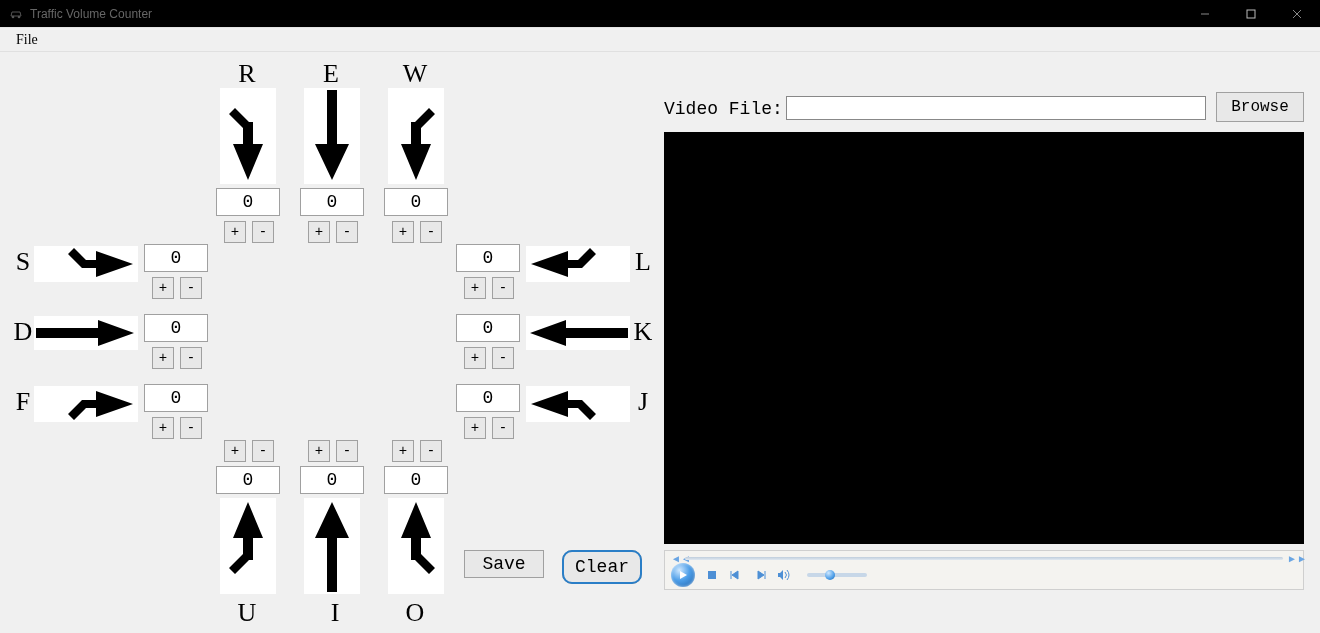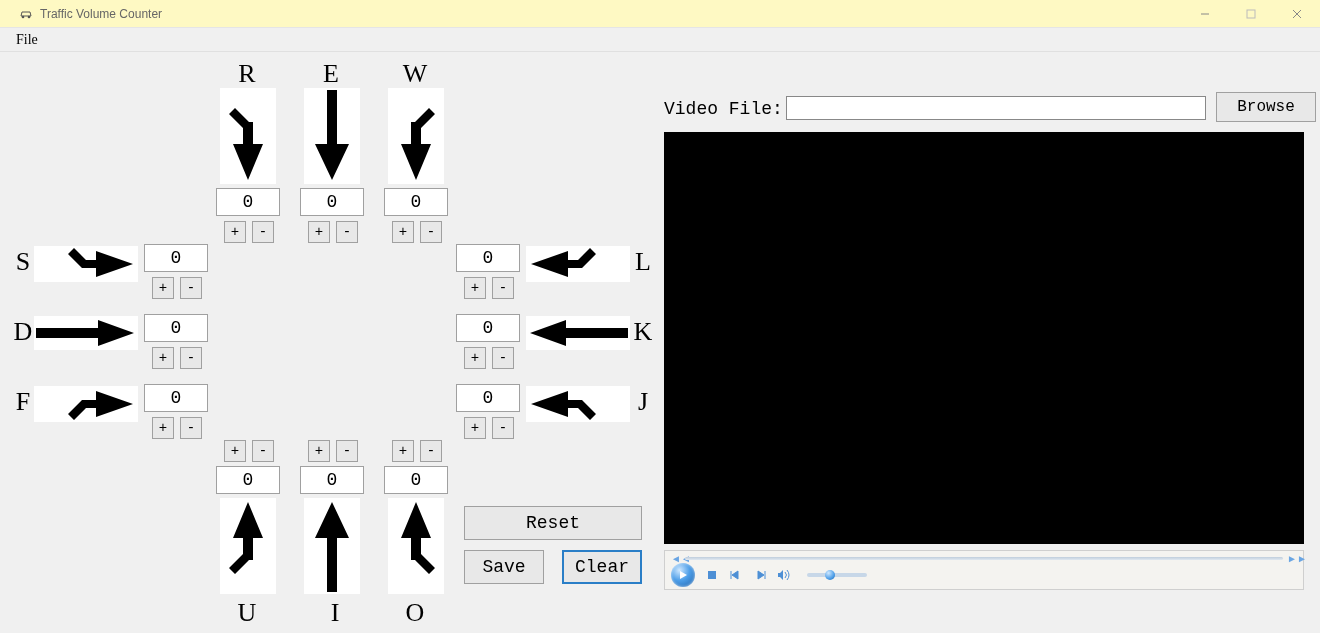--- a/index.html
+++ b/index.html
@@ -7,25 +7,25 @@
     font-family: "Segoe UI", Tahoma, sans-serif;
     font-size: 13px;
     background: #f0f0f0;
     width: 1320px;
     height: 633px;
     overflow: hidden;
     position: relative;
   }
   .titlebar {
     height: 28px;
-    background: #fef9c3;
+    background: #000000;
     border-bottom: 1px solid #e5e5e5;
     display: flex;
     align-items: center;
-    padding-left: 18px;
+    padding-left: 8px;
     position: relative;
   }
   .titlebar .app-icon {
     width: 16px; height: 16px;
     margin-right: 6px;
     display: inline-flex;
     align-items: center; justify-content: center;
   }
   .titlebar .title {
     font-size: 12px;
@@ -119,20 +119,21 @@
     border: 1px solid #a0a0a0;
     background: #e8e8e8;
     font-family: "Courier New", monospace;
     font-size: 18px;
     display: flex; align-items: center; justify-content: center;
     cursor: pointer;
   }
   .bigbtn.focus {
     outline: 2px solid #2a7ec7;
     outline-offset: -2px;
+    border-radius: 10px;
   }
 
   
   .vflabel {
     position: absolute;
     font-family: Liberation Mono, monospace;
     font-size: 18px;
   }
   .videoinput {
     position: absolute;
@@ -395,27 +396,26 @@
     <div class="pmbtn">-</div>
   </div>
   <div class="countbox" style="left:384px; top:414px">0</div>
   <div class="arrow-tile" style="left:388px; top:446px; width:56px; height:96px">
     <svg width="46" height="92" viewBox="0 0 46 92">
         <path d="M18 92 L18 38 L8 38 L23 2 L38 38 L28 38 L28 54 L42 68 L36 74 L22 60 L18 60 Z" fill="#000"></path>
       </svg>
   </div>
   <div class="keylabel" style="left:400px; top:546px">O</div>
 
-  <div class="bigbtn" style="left:464px; top:454px; width:178px; height:34px">Reset</div>
-  <div class="bigbtn" style="left:464px; top:498px; width:80px; height:34px">Save</div>
+  <div class="bigbtn" style="left:464px; top:498px; width:80px; height:28px">Save</div>
   <div class="bigbtn focus" style="left:562px; top:498px; width:80px; height:34px">Clear</div>
 
   <div class="vflabel" style="left:664px; top:47px">Video File:</div>
   <div class="videoinput" style="left:786px; top:44px; width:420px"></div>
-  <div class="bigbtn" style="left:1216px; top:40px; width:100px; height:30px; font-size:16px">Browse</div>
+  <div class="bigbtn" style="left:1216px; top:40px; width:88px; height:30px; font-size:16px">Browse</div>
 
   <div class="videobox" style="left:664px; top:80px; width:640px; height:412px"></div>
 
   <div class="mediabar" style="left:664px; top:498px; width:640px; height:40px">
     <div class="seek">
       <span class="seek-cap" style="left:0">◄◄</span>
       <div class="seek-track"></div>
       <span class="seek-cap" style="right:0">►►</span>
     </div>
     <div class="mediactrls">

